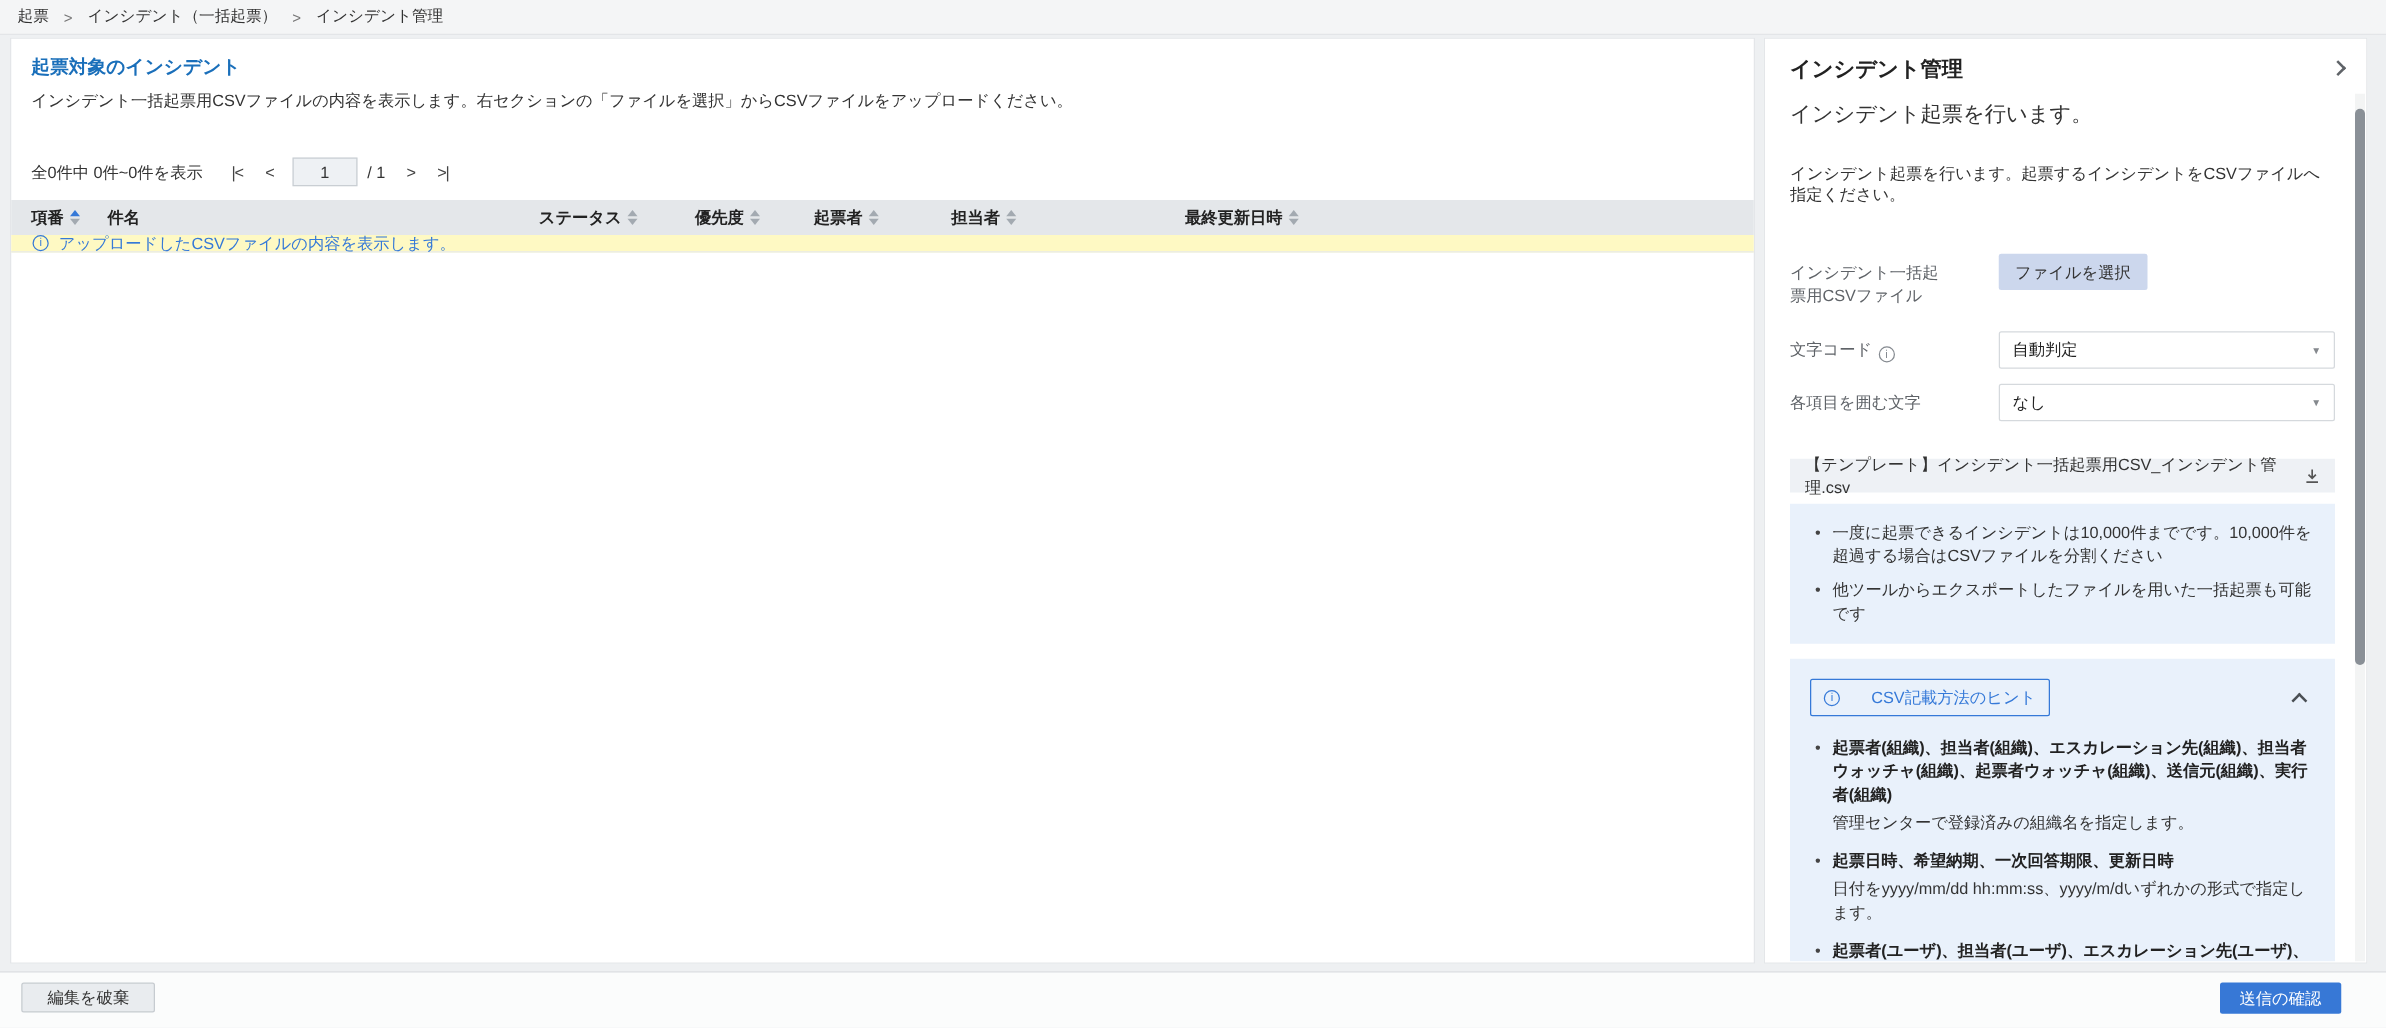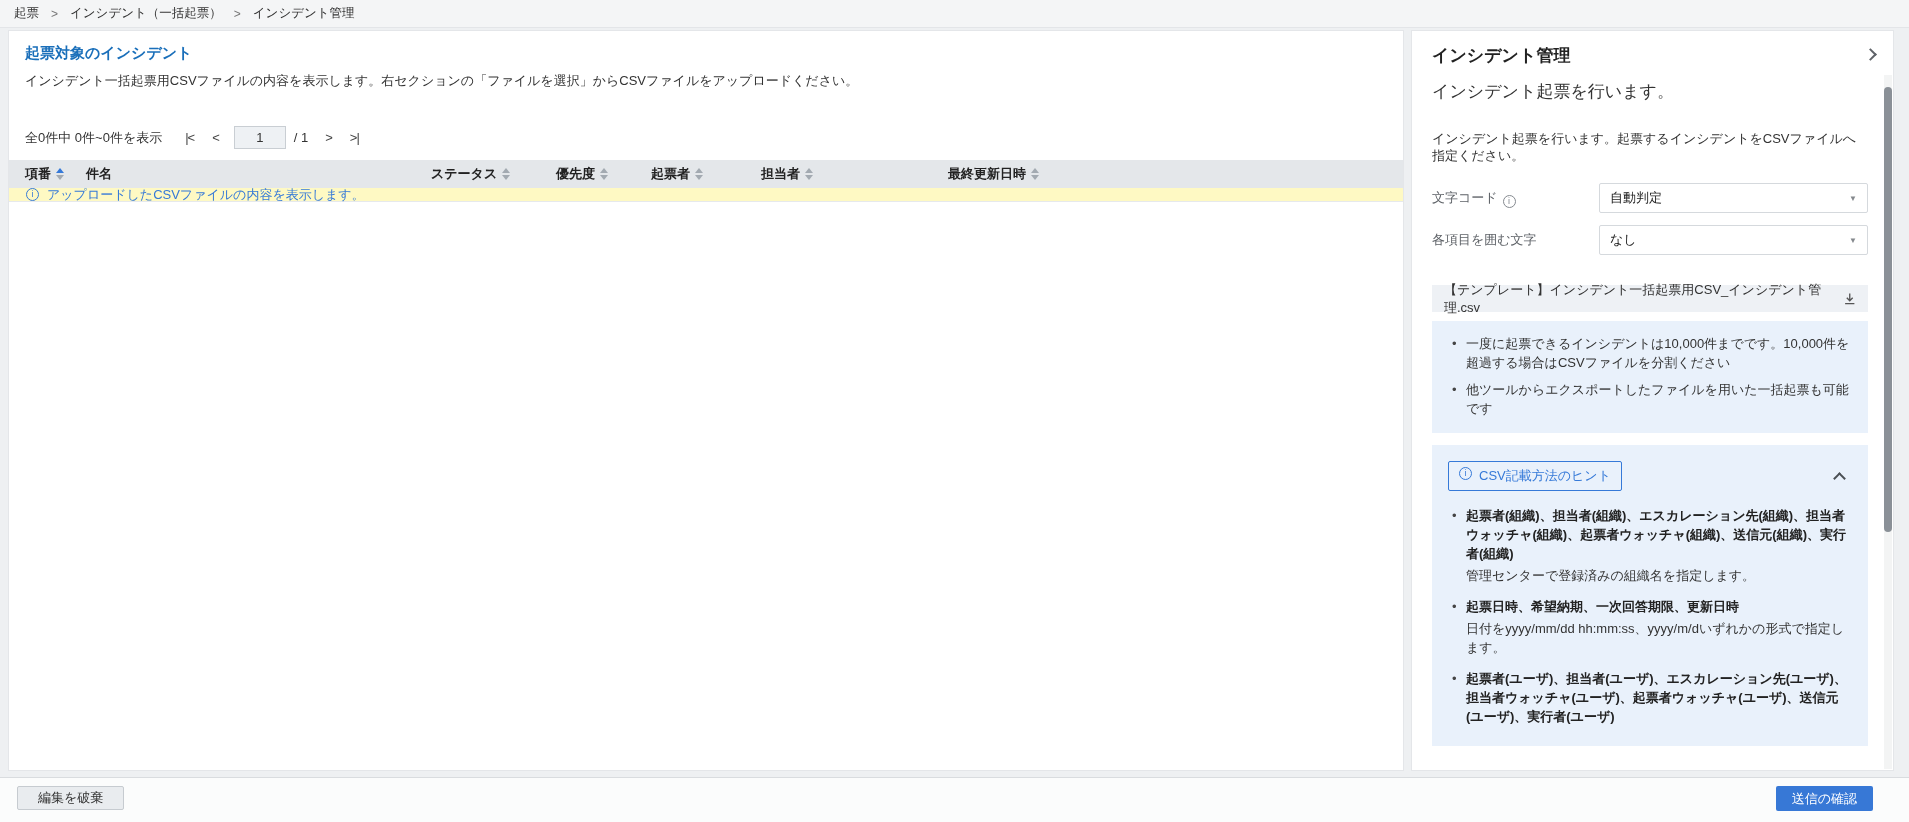--- a/index.html
+++ b/index.html
@@ -106,21 +106,21 @@
     display:flex; align-items:center; justify-content:space-between;
     padding:0 12px; font-size:13px; color:#333; cursor:pointer;
   }
   .notes-box { margin-top:9px; background:#e9f1fb; padding:13px 16px 15px; }
   .bullet-li { position:relative; padding-left:18px; font-size:13px; line-height:19px; color:#333; }
   .bullet-li::before { content:"•"; position:absolute; left:4px; top:0; color:#444; }
   .notes-box .bullet-li + .bullet-li { margin-top:8px; }
   .hint-box { margin-top:12px; background:#e9f1fb; padding:16px 16px 20px; }
   .hint-head { display:flex; align-items:center; justify-content:space-between; }
   .hint-badge {
-    display:inline-flex; align-items:flex-start; gap:7px;
+    display:inline-flex; align-items:center; gap:25px;
     border:1px solid #3579d8; border-radius:2px; color:#3579d8;
     padding:5px 10px; font-size:13px; cursor:pointer; background:transparent;
   }
   .chev-up {
     width:9px; height:9px; border-top:2px solid #4a4f54; border-left:2px solid #4a4f54;
     transform:rotate(45deg); margin:4px 8px 0 0; cursor:pointer;
   }
   .hint-list { margin-top:15px; }
   .hint-list .bullet-li { margin-top:12px; }
   .hint-list .term { font-weight:bold; color:#222; display:block; }
@@ -230,20 +230,24 @@
 <div class="panel">
   <div class="panel-header">
     <h1 class="panel-title">インシデント管理</h1>
     <span class="chev-right"></span>
   </div>
 
   <div class="panel-scroll">
     <p class="p-sub">インシデント起票を行います。</p>
     <p class="p-desc">インシデント起票を行います。起票するインシデントをCSVファイルへ指定ください。</p>
 
+    <div class="field f1">
+      <label><span class="wrap">インシデント一括起票用CSVファイル</span></label>
+      <button class="file-btn">ファイルを選択</button>
+    </div>
 
     <div class="field f2">
       <label>
         <span>文字コード</span><span class="icircle gray"></span>
       </label>
       <div class="select">
         <span>自動判定</span>
         <span class="caret">▼</span>
       </div>
     </div>

